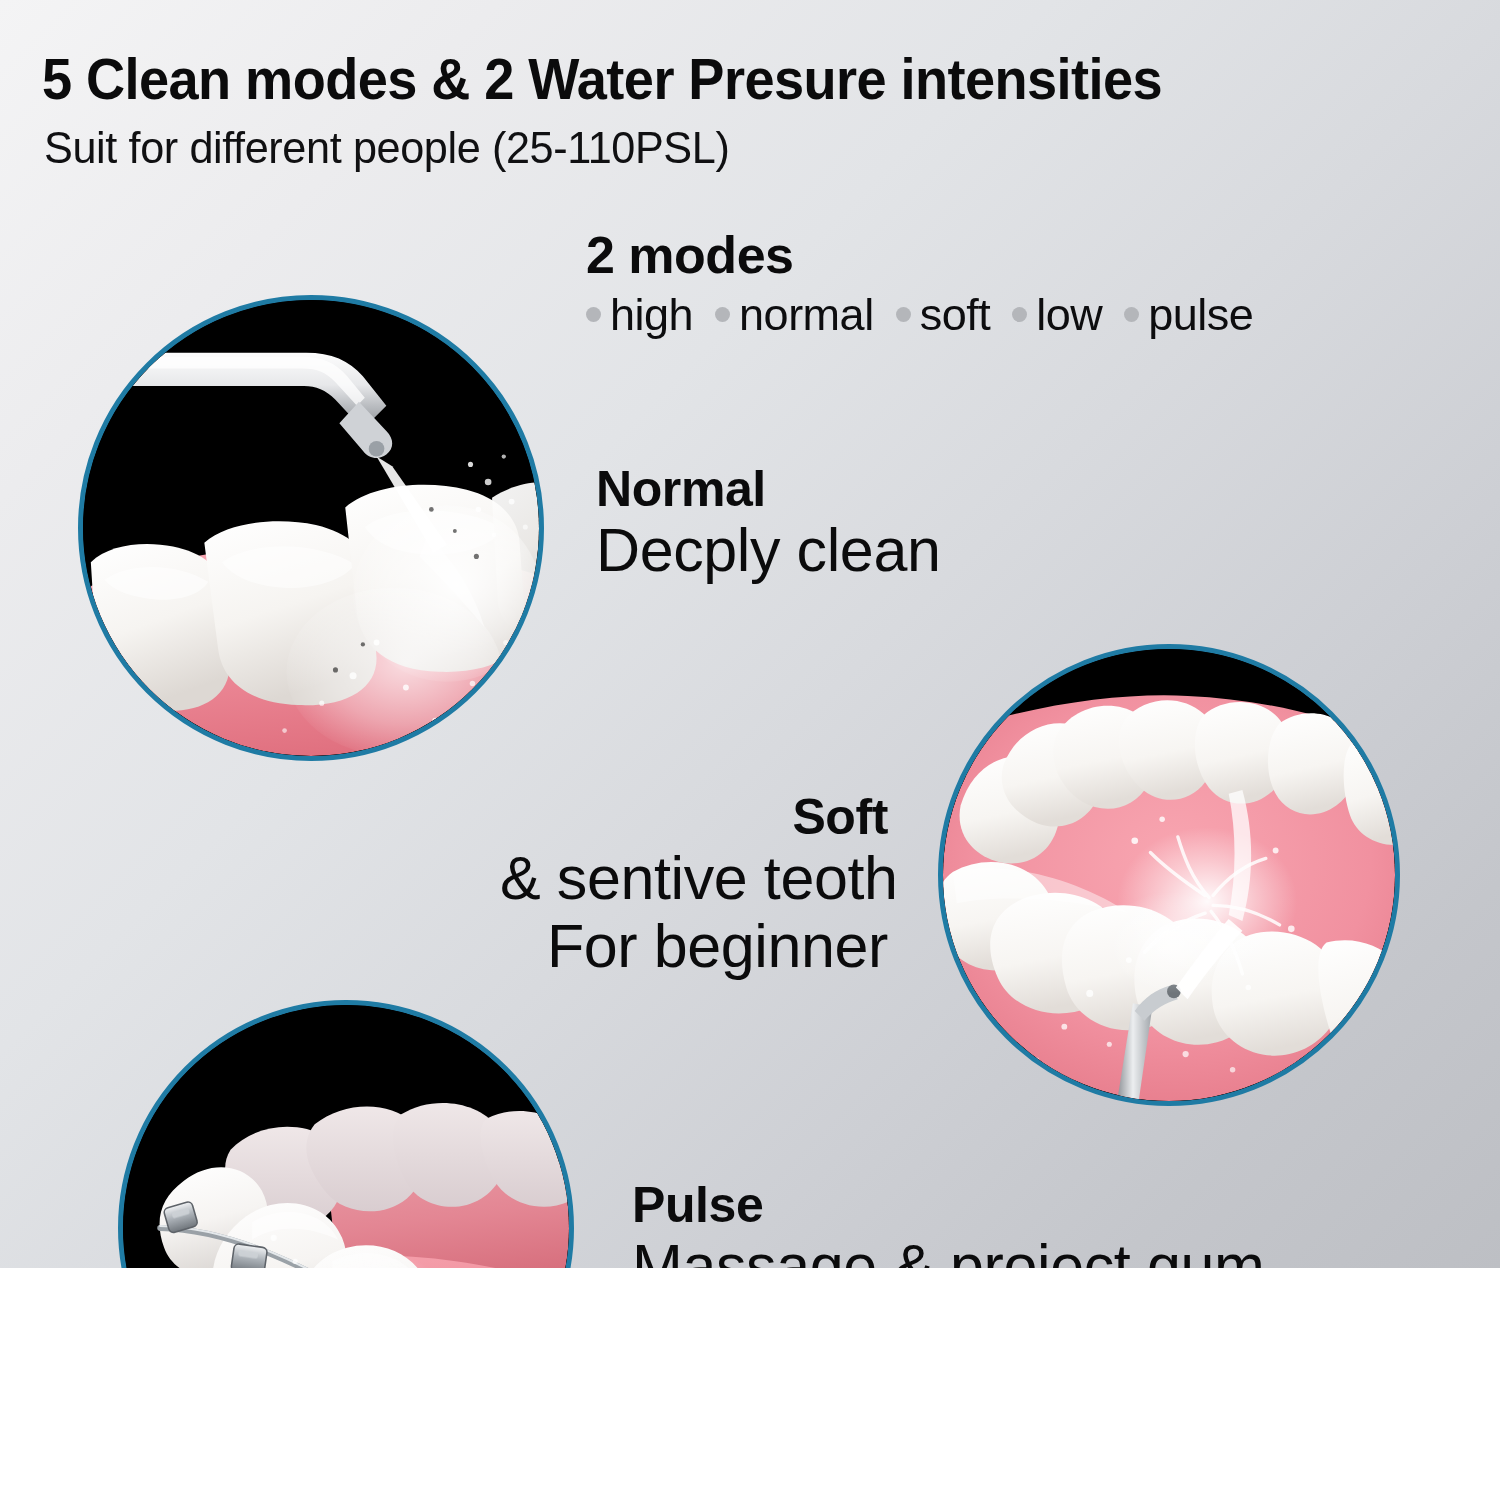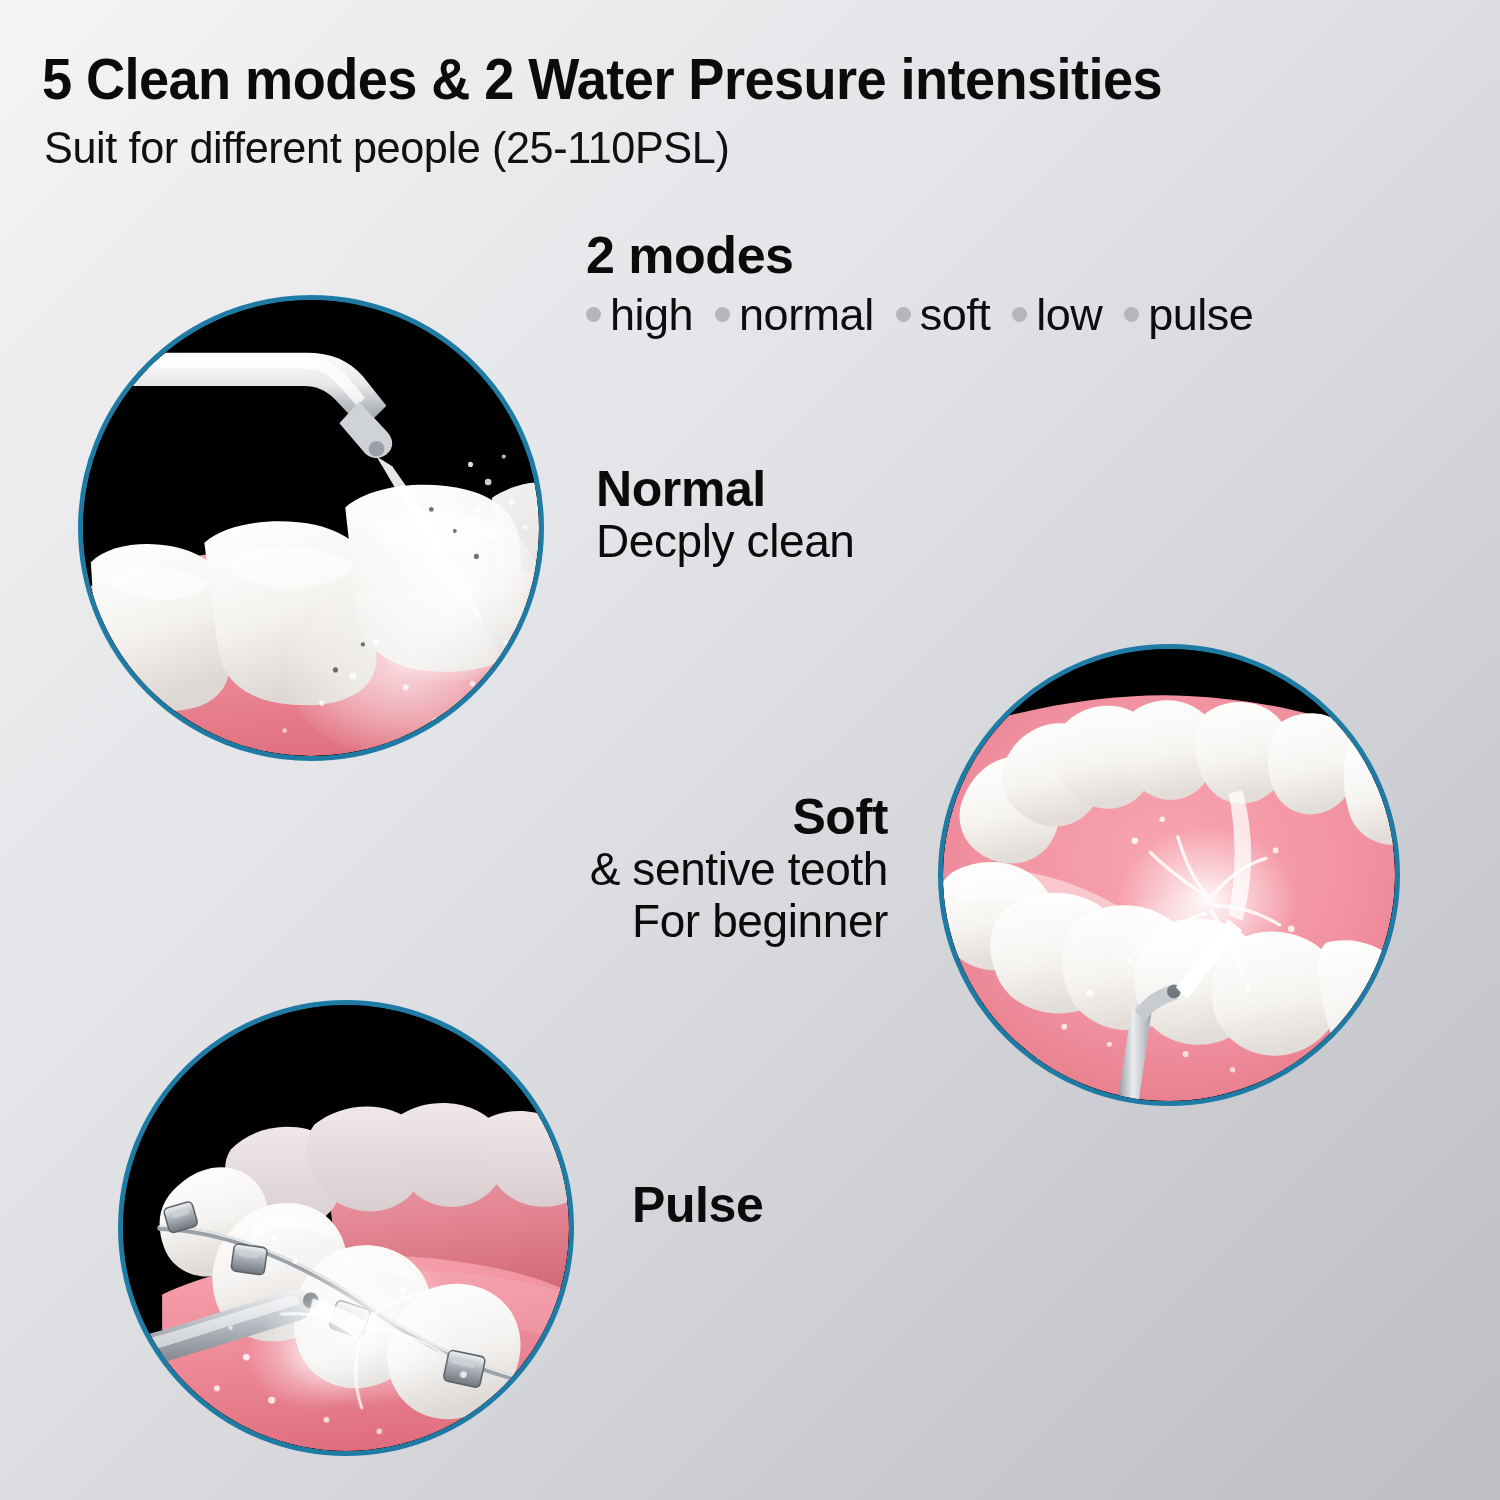--- a/index.html
+++ b/index.html
@@ -9,21 +9,21 @@
   body {
     width: 1500px;
     height: 1500px;
     overflow: hidden;
     font-family: "Liberation Sans", sans-serif;
     background: #ffffff;
   }
   #canvas {
     position: relative;
     width: 1500px;
-    height: 1500px;
+    height: 1268px;
     background:
       linear-gradient(135deg,
         #f4f4f5 0%,
         #ececee 18%,
         #e2e4e7 38%,
         #d8dade 55%,
         #cdcfd4 72%,
         #c4c6cb 86%,
         #bdbfc4 100%);
     overflow: hidden;
@@ -100,21 +100,21 @@
     color: #0b0b0c;
   }
   .desc .desc-title {
     font-size: 50px;
     font-weight: bold;
     letter-spacing: -0.4px;
     line-height: 1.08;
     white-space: nowrap;
   }
   .desc .desc-line {
-    font-size: 46px;
+    font-size: 61px;
     font-weight: normal;
     letter-spacing: -0.4px;
     line-height: 1.12;
     white-space: nowrap;
   }
   #desc-normal { left: 596px; top: 462px; text-align: left; }
   #desc-soft   { left: 500px; top: 790px; width: 388px; text-align: right; }
   #desc-pulse  { left: 632px; top: 1178px; text-align: left; }
 
   
@@ -460,15 +460,16 @@
           <circle cx="318" cy="440" r="2.4" opacity="0.6"></circle>
           <circle cx="382" cy="412" r="2.6" opacity="0.6"></circle>
           <circle cx="110" cy="330" r="2.2" opacity="0.7"></circle>
         </g>
       </svg>
     </div>
   </div>
 
   <div class="desc" id="desc-pulse">
     <div class="desc-title">Pulse</div>
+    <div class="desc-line">Massage &amp; proiect gum</div>
   </div>
 
 </div>
 
 </body></html>

